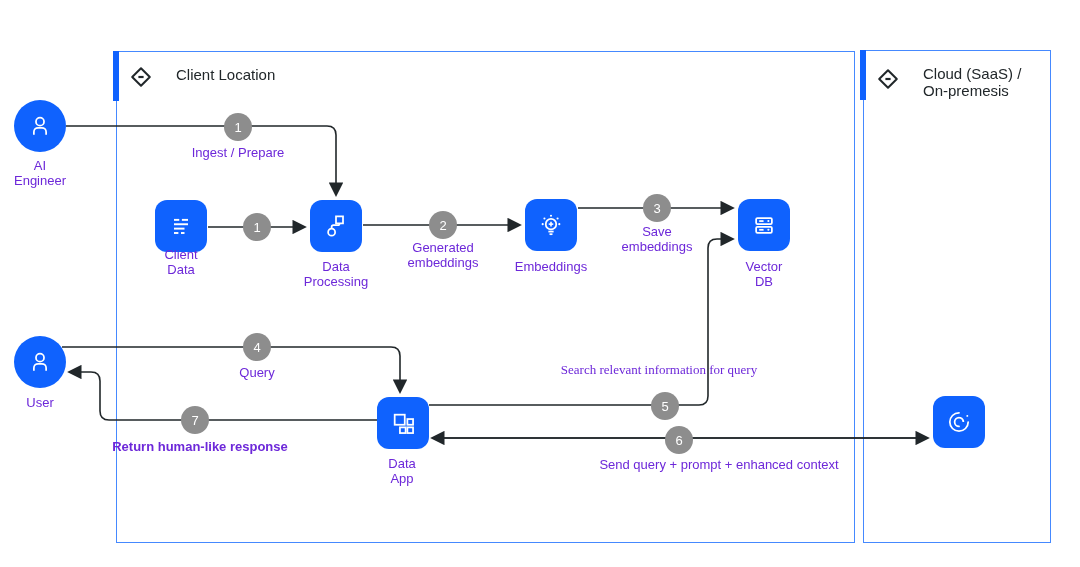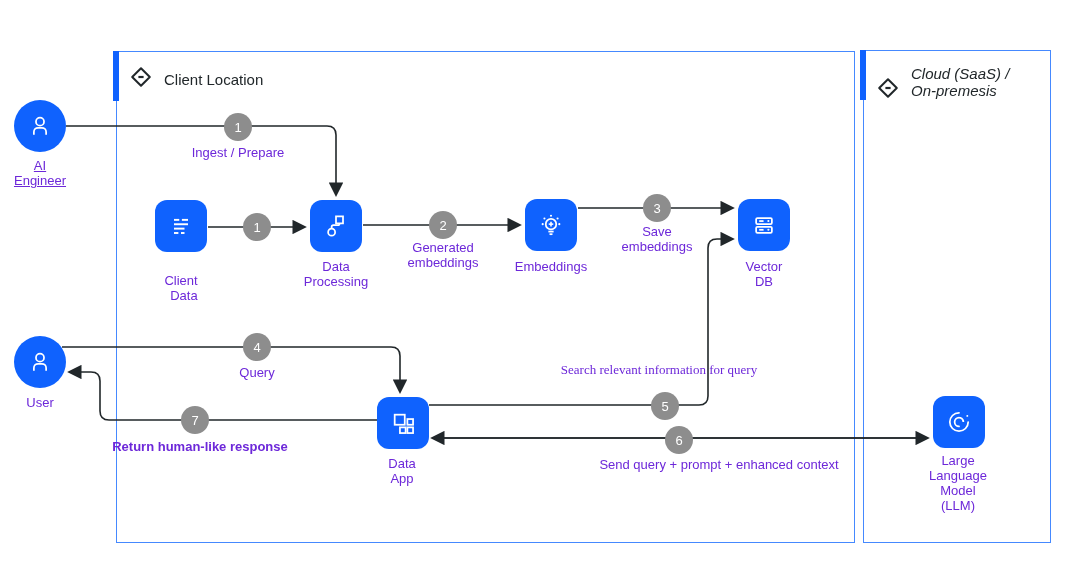--- a/index.html
+++ b/index.html
@@ -7,21 +7,21 @@
   .canvas{
     position:relative;width:1080px;height:567px;background:#ffffff;overflow:hidden;
     font-family:"Liberation Sans", sans-serif;color:#161616;
   }
   .group{
     position:absolute;border:1.5px solid #4589ff;background:transparent;
   }
   .accent-bar{
     position:absolute;left:-4px;top:-1.5px;width:6px;height:50px;background:#0f62fe;
   }
-  .group-header{position:absolute;display:flex;align-items:flex-end;gap:12px;}
+  .group-header{position:absolute;display:flex;align-items:flex-start;gap:24px;}
   .group-title{
     font-size:15px;line-height:17px;color:#21272a;font-weight:500;white-space:pre-line;
   }
   .edges{position:absolute;left:0;top:0;pointer-events:none;}
   .node{position:absolute;width:52px;height:52px;background:#0f62fe;
     display:flex;align-items:center;justify-content:center;}
   .node.square{border-radius:12px;}
   .node.circle{border-radius:50%;}
   .badge{
     position:absolute;width:28px;height:28px;border-radius:50%;background:#8d8d8d;
@@ -44,21 +44,21 @@
     <div class="accent-bar"></div>
   </div>
 
   <div class="group-header" style="left:130px;top:66px;">
     <svg width="22" height="22" viewBox="0 0 22 22">
       <path d="M11 2.2 L19.8 11 L11 19.8 L2.2 11 Z" fill="none" stroke="#21272a" stroke-width="2" stroke-linejoin="round"></path>
       <line x1="8.4" y1="11" x2="13.6" y2="11" stroke="#21272a" stroke-width="2.2"></line>
     </svg>
     <div class="group-title">Client Location</div>
   </div>
-  <div class="group-header" style="left:877px;top:65px;font-style:italic;">
+  <div class="group-header" style="left:877px;top:65px;">
     <svg width="22" height="22" viewBox="0 0 22 22" style="margin-top:3px;">
       <path d="M11 2.2 L19.8 11 L11 19.8 L2.2 11 Z" fill="none" stroke="#21272a" stroke-width="2" stroke-linejoin="round"></path>
       <line x1="8.4" y1="11" x2="13.6" y2="11" stroke="#21272a" stroke-width="2.2"></line>
     </svg>
     <div class="group-title">Cloud (SaaS) /
 On-premesis</div>
   </div>
 
   <svg class="edges" width="1080" height="567" viewBox="0 0 1080 567">
     <defs>
@@ -156,36 +156,32 @@
   <div class="node square" style="left:933px;top:396px;">
     <svg width="28" height="28" viewBox="0 0 32 32">
       <g fill="none" stroke="#ffffff" stroke-width="2" stroke-linecap="round">
         <path d="M16 5.5 A10.5 10.5 0 1 0 26.5 16"></path>
         <path d="M16 21 A5 5 0 1 1 21 16 Q21 12.5 17.5 11.2"></path>
       </g>
       <circle cx="25.5" cy="9" r="1.1" fill="#ffffff"></circle>
     </svg>
   </div>
 
-  <div class="nlabel" style="left:40px;top:158px;text-decoration:underline;">AI
+  <div class="nlabel" style="left:40px;top:158px;">AI
 Engineer</div>
-  <div class="nlabel" style="left:181px;top:273px;text-align:right;">Client
+  <div class="nlabel" style="left:181px;top:247px;">Client
 Data</div>
   <div class="nlabel" style="left:336px;top:259px;">Data
 Processing</div>
   <div class="nlabel" style="left:551px;top:259px;">Embeddings</div>
   <div class="nlabel" style="left:764px;top:259px;">Vector
 DB</div>
   <div class="nlabel" style="left:40px;top:395px;">User</div>
   <div class="nlabel" style="left:402px;top:456px;">Data
 App</div>
-  <div class="nlabel" style="left:958px;top:453px;">Large
-Language
-Model
-(LLM)</div>
 
   <div class="badge" style="left:224px;top:113px;">
       <span>1</span>
     </div>
   <div class="badge" style="left:243px;top:213px;">
       <span>1</span>
     </div>
   <div class="badge" style="left:429px;top:211px;">
       <span>2</span>
     </div>

